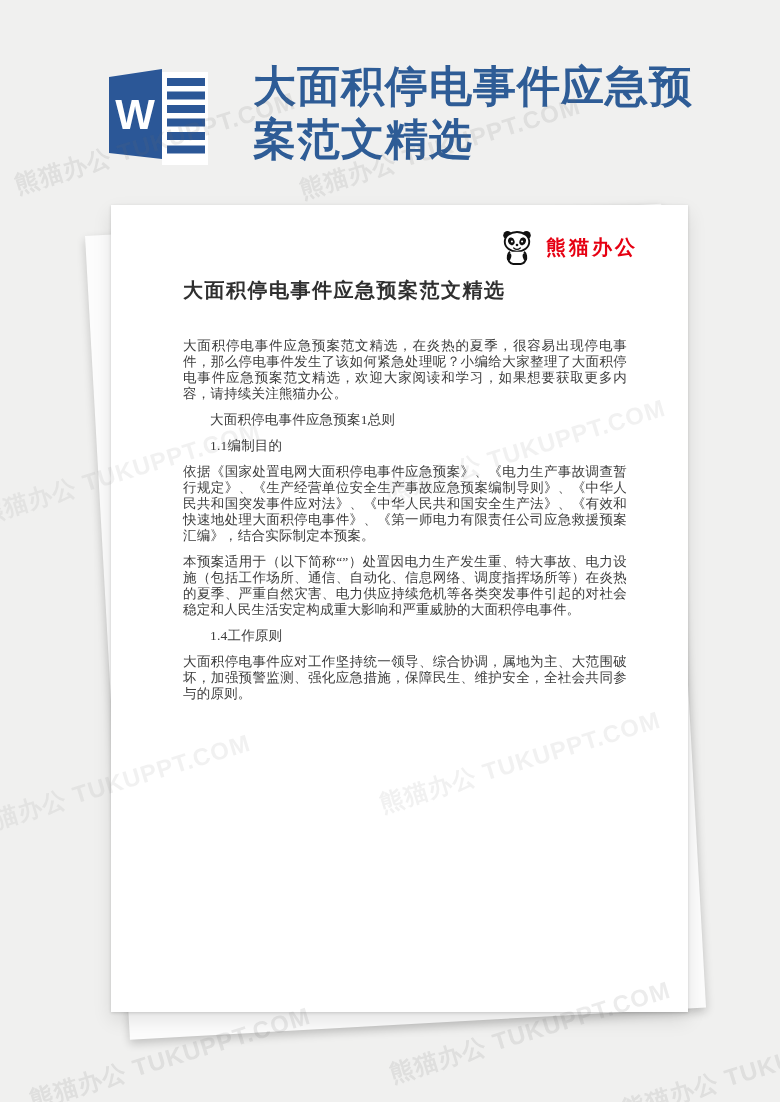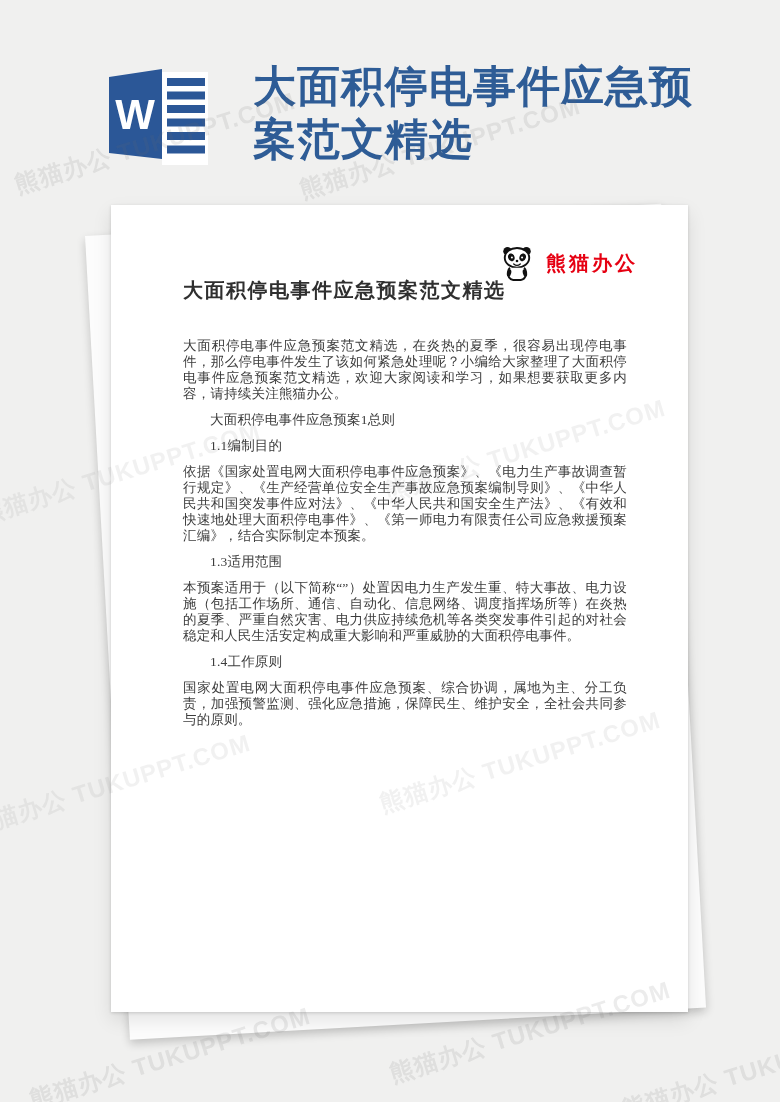--- a/index.html
+++ b/index.html
@@ -28,21 +28,21 @@
     z-index:1;
   }
   .doc-page{
     position:absolute;left:111px;top:205px;width:577px;height:807px;
     background:#ffffff;
     box-shadow:0 1px 3px rgba(0,0,0,0.15),0 8px 18px rgba(0,0,0,0.10);
     z-index:2;
   }
   
   .brand{
-    position:absolute;top:40px;right:50px;
+    position:absolute;top:24px;right:50px;
     display:flex;align-items:center;gap:13px;
   }
   .brand .panda{width:32px;height:37px;}
   .brand .brand-name{
     font-family:"Liberation Sans","DejaVu Sans",sans-serif;
     font-weight:900;font-size:20px;letter-spacing:3px;color:#e60012;
   }
   
   .doc-content{
     position:absolute;left:72px;top:73px;width:444px;
@@ -110,24 +110,23 @@
       <span class="brand-name">熊猫办公</span>
     </div>
 
     <div class="doc-content">
       <h1 class="doc-title">大面积停电事件应急预案范文精选</h1>
 
     <p class="body-p">大面积停电事件应急预案范文精选，在炎热的夏季，很容易出现停电事件，那么停电事件发生了该如何紧急处理呢？小编给大家整理了大面积停电事件应急预案范文精选，欢迎大家阅读和学习，如果想要获取更多内容，请持续关注熊猫办公。</p>
         <p class="head">大面积停电事件应急预案1总则</p>
         <p class="head">1.1编制目的</p>
         <p class="body-p">依据《国家处置电网大面积停电事件应急预案》、《电力生产事故调查暂行规定》、《生产经营单位安全生产事故应急预案编制导则》、《中华人民共和国突发事件应对法》、《中华人民共和国安全生产法》、《有效和快速地处理大面积停电事件》、《第一师电力有限责任公司应急救援预案汇编》，结合实际制定本预案。</p>
-        <p class="head">1.3适用范围</p>
         <p class="body-p">本预案适用于（以下简称“”）处置因电力生产发生重、特大事故、电力设施（包括工作场所、通信、自动化、信息网络、调度指挥场所等）在炎热的夏季、严重自然灾害、电力供应持续危机等各类突发事件引起的对社会稳定和人民生活安定构成重大影响和严重威胁的大面积停电事件。</p>
         <p class="head">1.4工作原则</p>
-        <p class="body-p">国家处置电网大面积停电事件应急预案、综合协调，属地为主、分工负责，加强预警监测、强化应急措施，保障民生、维护安全，全社会共同参与的原则。</p>
+        <p class="body-p">大面积停电事件应对工作坚持统一领导、综合协调，属地为主、大范围破坏，加强预警监测、强化应急措施，保障民生、维护安全，全社会共同参与的原则。</p>
       </div>
 
   </div>
 
   <span class="wm" style="left:155px;top:143px;">熊猫办公 TUKUPPT.COM</span>
   <span class="wm" style="left:440px;top:148px;">熊猫办公 TUKUPPT.COM</span>
   <span class="wm on-page" style="left:120px;top:473px;">熊猫办公 TUKUPPT.COM</span>
   <span class="wm on-page" style="left:525px;top:450px;">熊猫办公 TUKUPPT.COM</span>
   <span class="wm on-page" style="left:110px;top:785px;">熊猫办公 TUKUPPT.COM</span>
   <span class="wm on-page" style="left:520px;top:762px;">熊猫办公 TUKUPPT.COM</span>

